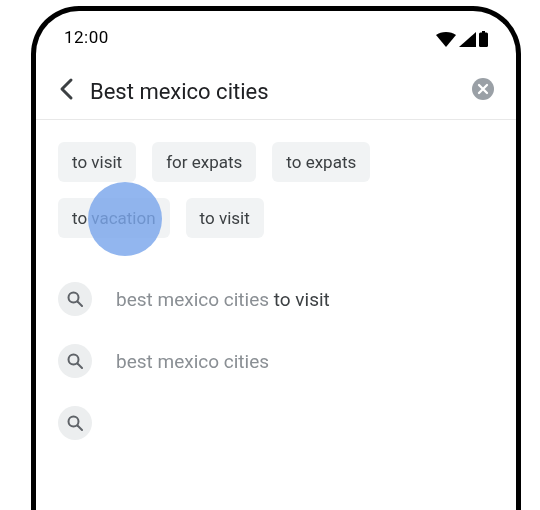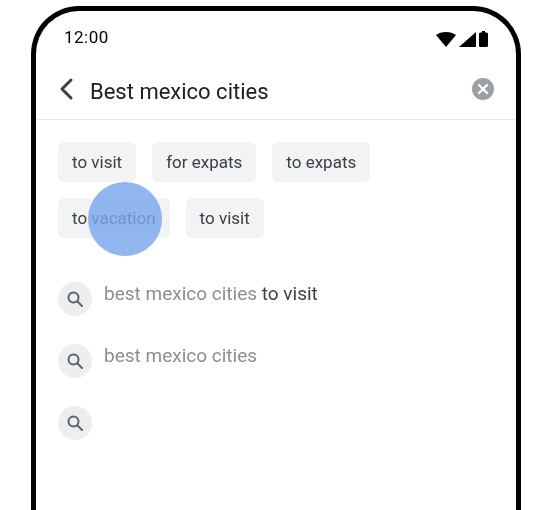--- a/index.html
+++ b/index.html
@@ -59,21 +59,22 @@
     background: #7aa6ec;
     opacity: 0.82;
     left: 52px;
     top: 62px;   
     pointer-events: none;
   }
 
   .suggestions { padding: 6px 22px 0 22px; }
   .sugg-row {
     display: flex;
-    gap: 12px;
+    align-items: center;
+    gap: 24px;
     padding: 14px 0;
   }
   .sugg-icon {
     width: 34px;
     height: 34px;
     border-radius: 50%;
     background: #eceeef;
     display: flex;
     align-items: center;
     justify-content: center;

